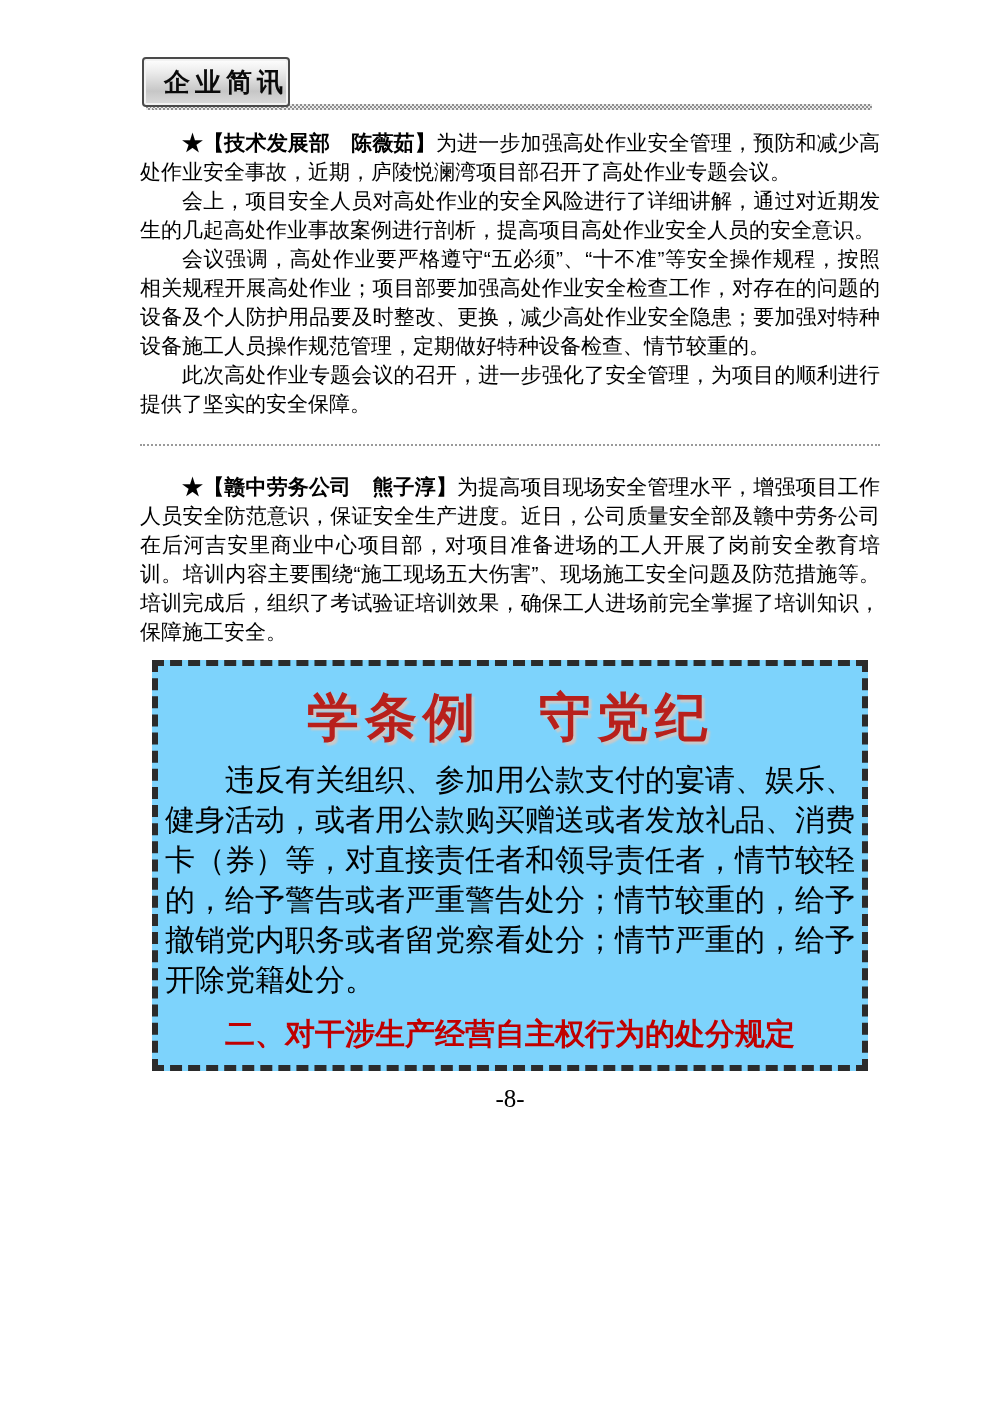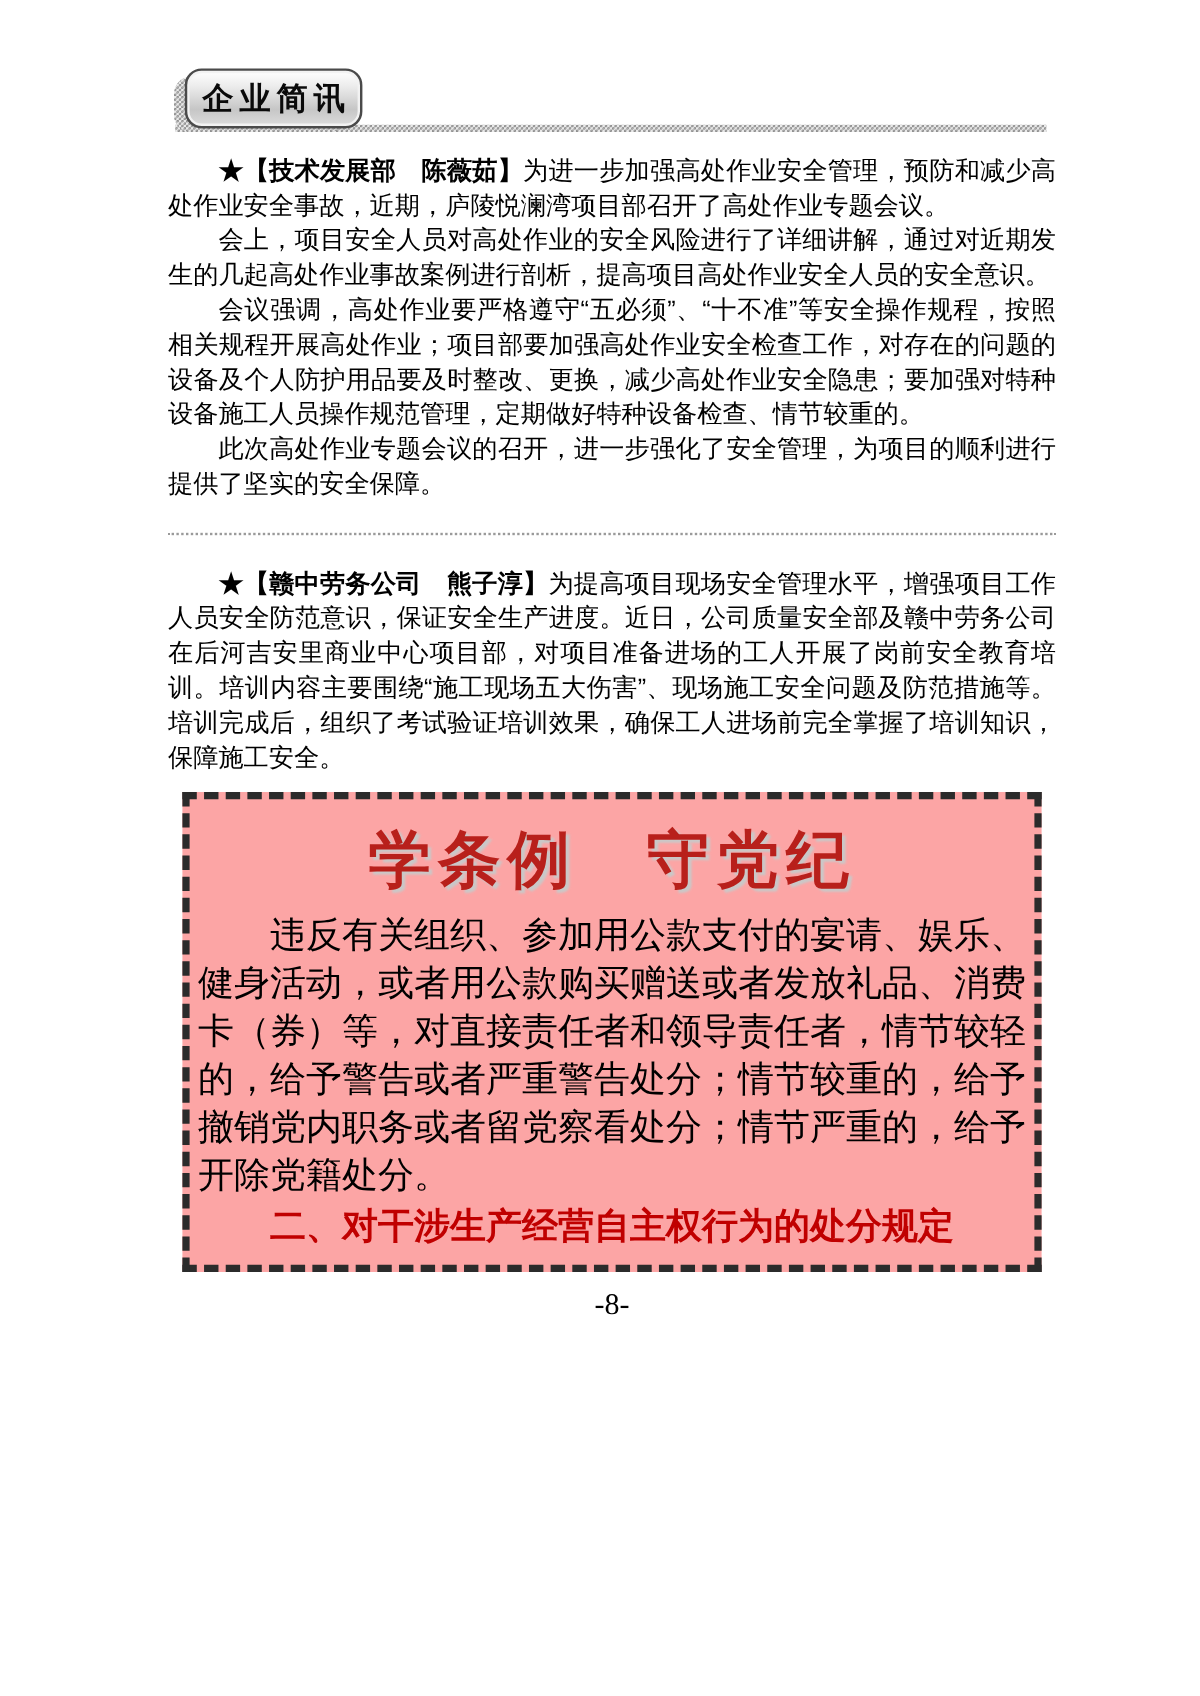--- a/index.html
+++ b/index.html
@@ -18,25 +18,25 @@
     background-image:
       linear-gradient(45deg,#8f8f8f 25%,transparent 25%,transparent 75%,#8f8f8f 75%),
       linear-gradient(45deg,#8f8f8f 25%,transparent 25%,transparent 75%,#8f8f8f 75%);
     background-size:4px 4px;
     background-position:0 0,2px 2px;
     background-color:#e9e9e9;
   }
   .header-rule{position:absolute;left:8px;top:47px;width:726px;height:6px;}
   .badge-shadow{position:absolute;left:7px;top:7px;width:144px;height:46px;border-radius:14px;}
   .badge{
-    position:absolute;left:16px;top:0;width:144px;height:46px;
-    border:2px solid #4a4a4a;border-radius:14px;
+    position:absolute;left:4px;top:0;width:144px;height:46px;
+    border:2px solid #4a4a4a;border-radius:4px;
     background:linear-gradient(180deg,#ffffff 0%,#ececec 28%,#c6c6c6 70%,#dcdcdc 100%);
     box-shadow:inset 0 0 0 2px #f2f2f2;
-    display:flex;align-items:center;justify-content:center;
+    display:flex;align-items:center;justify-content:flex-end;
   }
   .badge-text{
     font-family:"Liberation Sans","DejaVu Sans",sans-serif;
     font-weight:bold;font-size:26px;letter-spacing:5px;color:#0a0a0a;
     text-indent:5px;white-space:nowrap;
   }
 
   
   .content{position:absolute;left:140px;top:118px;width:740px;}
   .article p{
@@ -49,41 +49,41 @@
   .star{font-weight:bold;}
   .divider{border:0;border-top:2px dotted #9a9a9a;margin:26px 0 0 0;}
   .article-2{margin-top:26px;}
 
   
   .notice-box{
     box-sizing:border-box;
     width:716px;margin:14px 0 0 12px;
     border:6px dashed #2b2b2b;
     padding:12px 7px 10px 7px;
-    background:#fca5a5;
+    background:#7dd3fc;
   }
   .notice-title{
     margin:6px 0 10px 0;
     text-align:center;
     font-size:52px;line-height:1.3;
     font-weight:bold;
     letter-spacing:6px;
     color:#b8201b;
     text-shadow:3px 3px 2px #c9c9c9;
     font-family:"Liberation Serif","DejaVu Serif",serif;
   }
   .notice-heading{
     margin:0;
     font-family:"Liberation Sans","DejaVu Sans",sans-serif;
     font-weight:bold;
     font-size:30px;line-height:42px;
     color:#c00000;
     text-align:justify;text-indent:2em;
   }
-  .notice-heading.second{margin-top:0;}
+  .notice-heading.second{margin-top:11px;}
   .notice-body{
     margin:0;
     font-size:30px;line-height:40px;
     text-align:justify;text-indent:2em;
     font-family:Liberation Mono, monospace;
   }
 
   
   .page-number{
     margin-top:14px;

